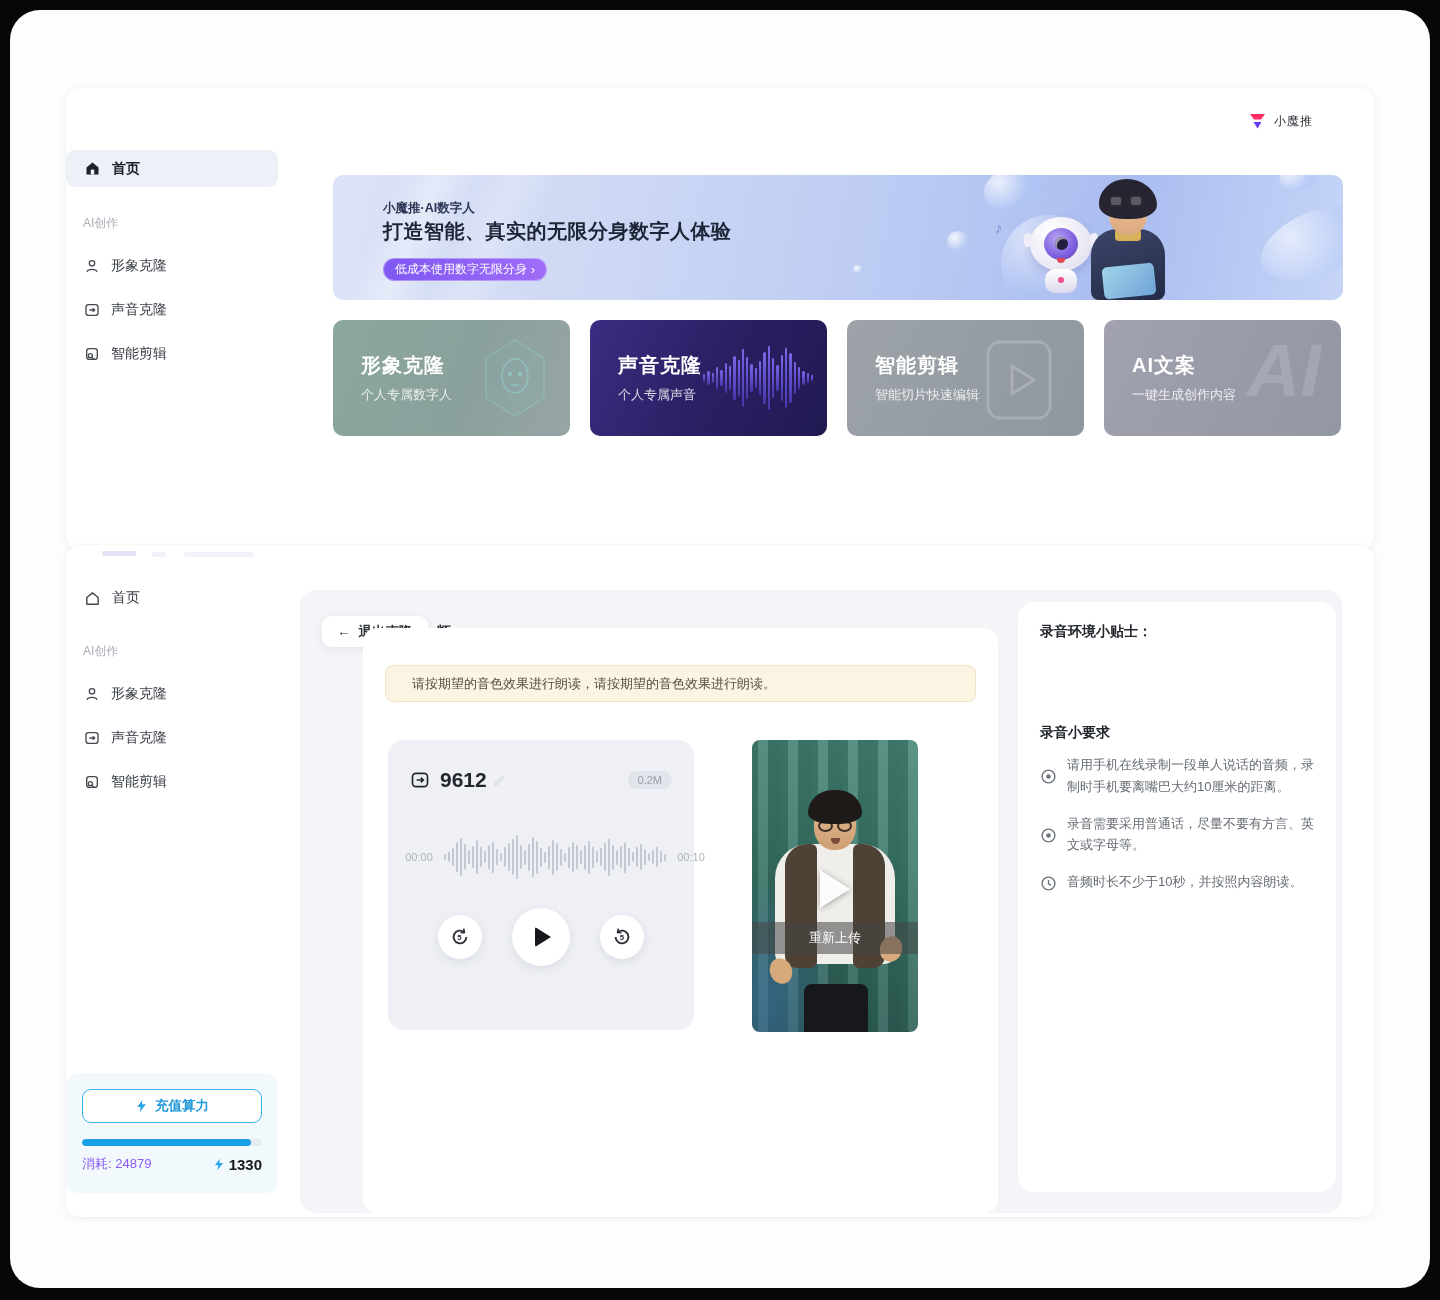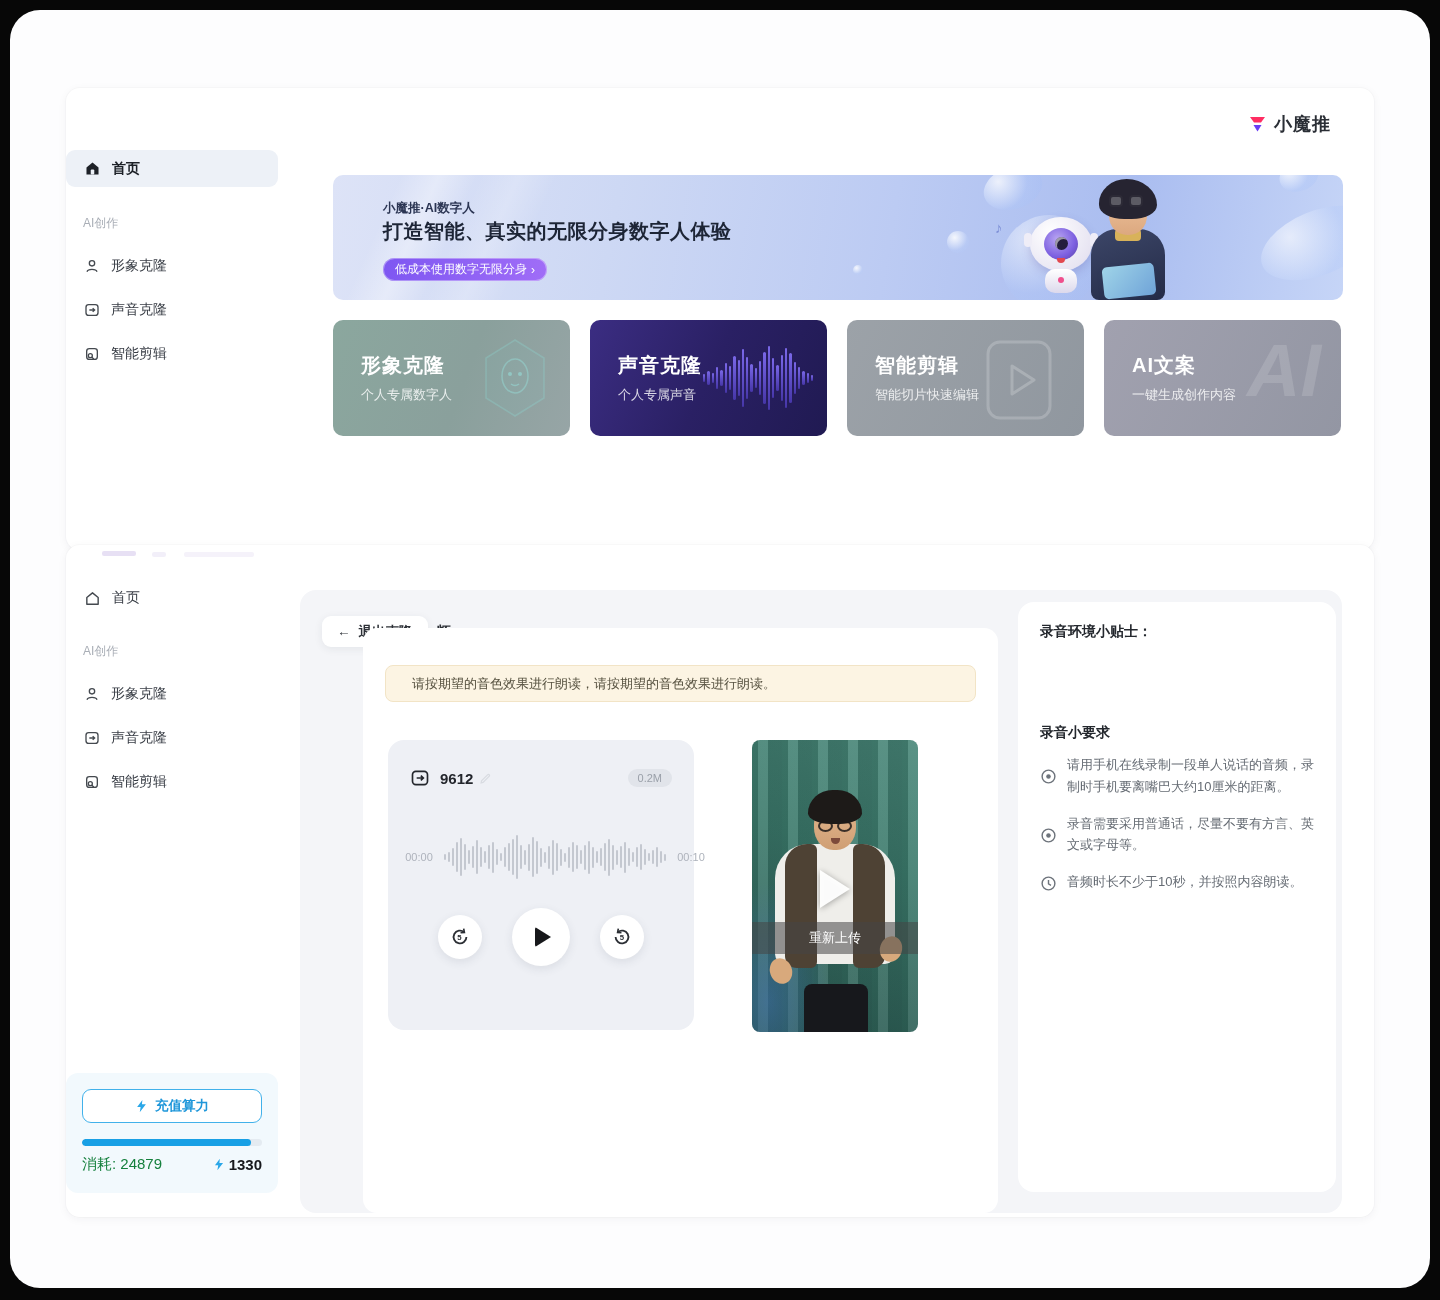--- a/index.html
+++ b/index.html
@@ -20,21 +20,21 @@
                cursor:pointer; }
   .side-pill .lbl { font-size:14px; font-weight:bold; color:#1d2127; }
   .side-section { position:absolute; left:17px; font-size:12px; color:#a9aeb6; }
   .side-item { position:absolute; left:0; width:212px; height:26px; display:flex; align-items:center;
                padding-left:18px; gap:11px; cursor:pointer; }
   .side-item .lbl { font-size:14px; color:#383d45; }
   .icon { display:inline-flex; align-items:center; justify-content:center; color:#44494f; }
 
   
   .logo { position:absolute; display:flex; align-items:center; gap:7px; cursor:pointer; }
-  .logo .name { font-size:18px; font-weight:bold; color:#2a2e35; letter-spacing:1px; }
+  .logo .name { font-size:12px; font-weight:normal; color:#2a2e35; letter-spacing:1px; }
 
   
   .banner { position:absolute; left:267px; top:87px; width:1010px; height:125px; border-radius:10px;
             overflow:hidden; cursor:default;
             background:linear-gradient(100deg,#dde3f7 0%,#cdd8f4 28%,#bccbf3 55%,#aabdf0 78%,#c6d5f7 100%); }
   .banner .streak { position:absolute; width:70px; height:260px; top:-60px;
             background:linear-gradient(90deg,rgba(255,255,255,0) 0%,rgba(255,255,255,.35) 50%,rgba(255,255,255,0) 100%);
             transform:rotate(24deg); }
   .banner .eyebrow { position:absolute; left:50px; top:25px; font-size:12.5px; font-weight:bold; color:#2b3553; }
   .banner .title { position:absolute; left:50px; top:43px; font-size:20px; font-weight:bold; color:#1d2536; letter-spacing:.5px; }
@@ -89,37 +89,37 @@
 
   
   .smudge { position:absolute; height:5px; border-radius:2px; background:#b9a6e0; opacity:.35; }
   .credits { position:absolute; left:0px; top:528px; width:212px; height:120px; background:#f2f9fd; border-radius:12px; }
   .recharge { position:absolute; left:16px; top:16px; width:180px; height:34px; background:#ffffff;
               border:1.5px solid #41b1ea; border-radius:9px; display:flex; align-items:center; justify-content:center;
               gap:7px; cursor:pointer; color:#1f97da; font-size:13.5px; font-weight:bold; }
   .progress { position:absolute; left:16px; top:66px; width:180px; height:7px; background:#e4ebf1; border-radius:4px; overflow:hidden; }
   .progress .fill { height:100%; background:#18a0e5; border-radius:4px; }
   .credrow { position:absolute; left:16px; top:82px; width:180px; display:flex; align-items:center; justify-content:space-between; }
-  .consumed { font-size:15px; color:#15803d; }
+  .consumed { font-size:13px; color:#8b5cf6; }
   .balance { display:flex; align-items:center; gap:4px; font-size:15px; font-weight:bold; color:#17191d; }
 
   .mainpanel { position:absolute; left:234px; top:45px; width:1042px; height:623px; background:#f4f5f8; border-radius:16px; }
   .backpill { position:absolute; left:22px; top:26px; height:31px; padding:0 15px; background:#fff; border-radius:9px;
               display:flex; align-items:center; gap:8px; box-shadow:0 2px 8px rgba(40,50,70,.08); cursor:pointer;
               font-size:13.5px; font-weight:bold; color:#2c3036; }
   .croptitle { position:absolute; left:136px; top:33px; font-size:15px; font-weight:bold; color:#2c3036; }
 
   .contentcard { position:absolute; left:63px; top:38px; width:635px; height:585px; background:#fff; border-radius:14px; }
   .notice { position:absolute; left:22px; top:37px; width:591px; height:37px; background:#fcf4e3;
             border:1px solid #f2e4c6; border-radius:8px; display:flex; align-items:center; padding-left:26px;
             font-size:13px; color:#55503f; }
 
   .audiocard { position:absolute; left:25px; top:112px; width:306px; height:290px; background:#eef0f5; border-radius:16px; }
   .audiohead { position:absolute; left:22px; top:28px; right:22px; display:flex; align-items:center; }
-  .audioname { font-size:15px; font-weight:bold; color:#23262c; margin-left:10px; }
+  .audioname { font-size:21px; font-weight:bold; color:#23262c; margin-left:10px; }
   .badge { margin-left:auto; background:#e1e4ea; color:#9aa0a9; border-radius:10px; font-size:11px; padding:3px 10px; }
   .waverow { position:absolute; left:14px; top:88px; right:14px; height:58px; display:flex; align-items:center; gap:8px; }
   .wtime { font-size:11px; color:#aeb3bc; width:34px; text-align:center; flex:none; }
   .wave { flex:1; height:56px; display:flex; align-items:center; justify-content:center; gap:2px; }
   .wave i { display:block; width:2px; border-radius:1px; background:#c4c8d0; }
   .controls { position:absolute; left:0; right:0; top:168px; display:flex; align-items:center; justify-content:center; gap:30px; }
   .ctl { background:#fff; border-radius:50%; display:flex; align-items:center; justify-content:center;
          box-shadow:0 3px 10px rgba(50,60,80,.10); cursor:pointer; color:#2b2e34; }
   .ctl.small { width:44px; height:44px; }
   .ctl.big { width:58px; height:58px; }

